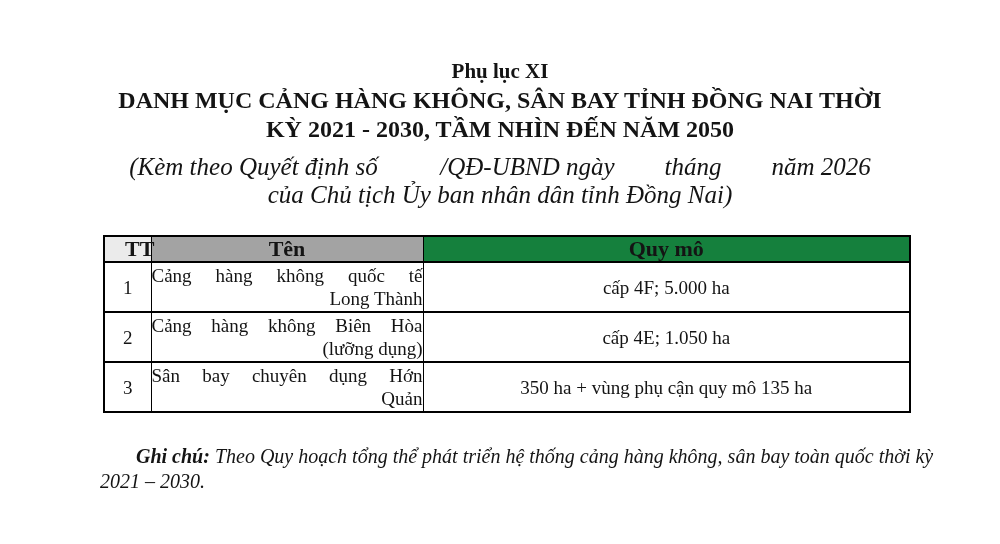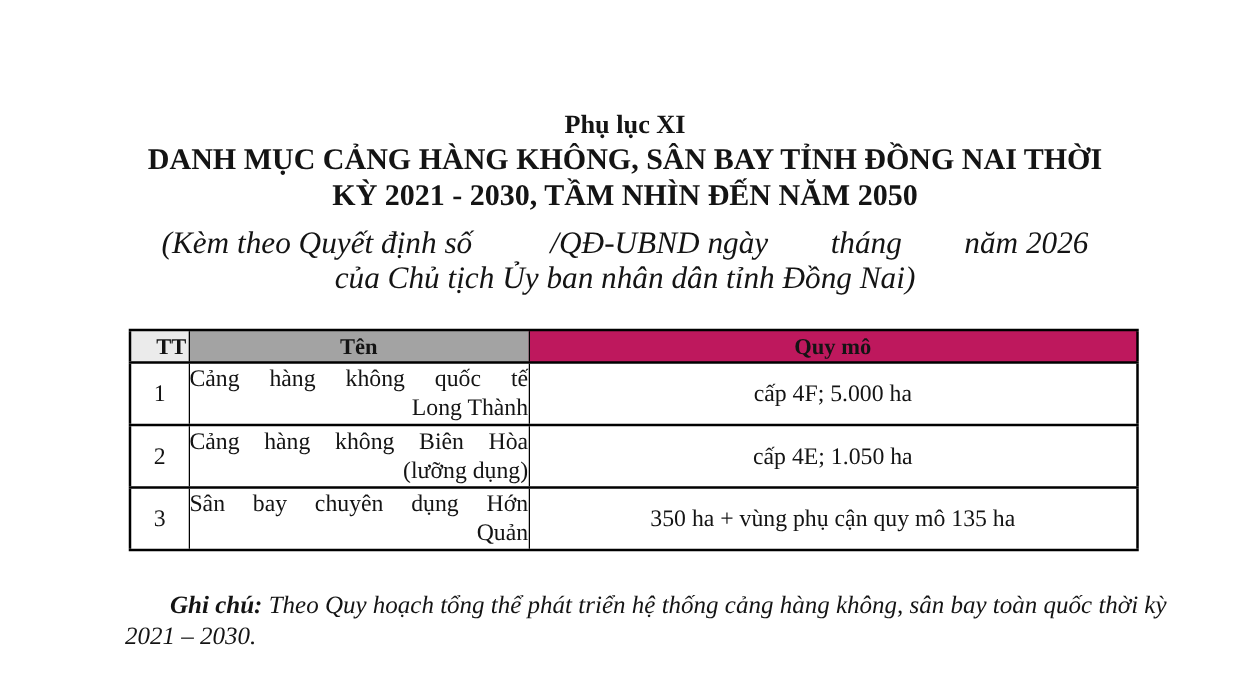--- a/index.html
+++ b/index.html
@@ -14,21 +14,21 @@
     color: #141414;
     overflow: hidden;
   }
   .page {
     position: relative;
     width: 1000px;
     height: 544px;
     background: #ffffff;
   }
   .heading {
-    padding-top: 84px;
+    padding-top: 56px;
     text-align: center;
   }
   .appendix {
     font-size: 21px;
     font-weight: bold;
     line-height: 30px;
   }
   .title-line {
     font-size: 24px;
     font-weight: bold;
@@ -47,21 +47,21 @@
     border-collapse: collapse;
     table-layout: fixed;
     margin: 26px 0 0 103px;
     width: 806px;
     border: 2px solid #000;
     font-size: 19px;
   }
   table.main-table th {
     background: #ebebeb;
     font-weight: bold;
-    font-size: 18px;
+    font-size: 22px;
     height: 24px;
     border: 1px solid #000;
     border-top-width: 2px;
     border-bottom-width: 2px;
     padding: 0 20px;
     text-align: center;
     line-height: 22px;
   }
   table.main-table td {
     border: 1px solid #000;
@@ -105,21 +105,21 @@
   <table class="main-table">
     <colgroup>
       <col style="width:47px">
       <col style="width:272px">
       <col style="width:487px">
     </colgroup>
     <thead>
       <tr>
         <th style="background: rgb(235, 235, 235);">TT</th>
         <th style="background: #a3a3a3;">Tên</th>
-        <th style="background: #be185d;">Quy mô</th>
+        <th style="background: #15803d;">Quy mô</th>
       </tr>
     </thead>
     <tbody>
       <tr>
         <td class="cell-tt">1</td>
         <td class="cell-ten">
           <div class="ten-l1">Cảng hàng không quốc tế</div>
           <div class="ten-l2">Long Thành</div>
         </td>
         <td class="cell-quymo">cấp 4F; 5.000 ha</td>

